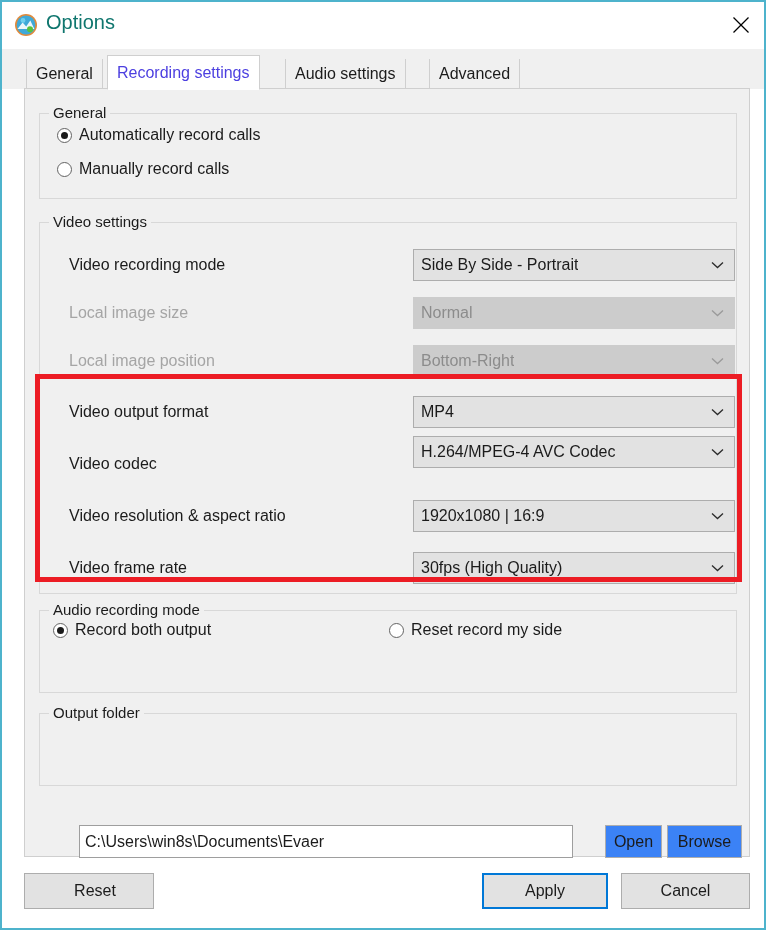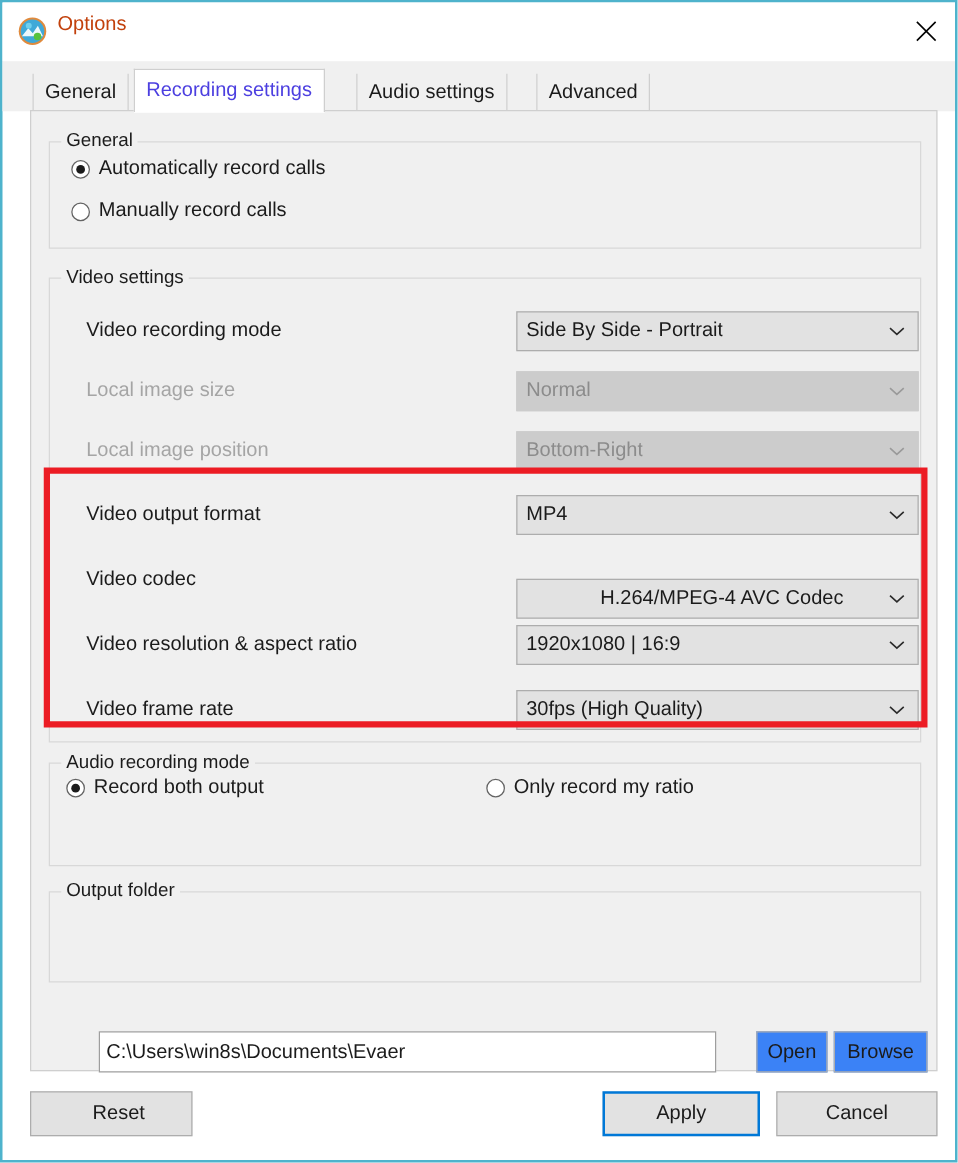--- a/index.html
+++ b/index.html
@@ -33,22 +33,22 @@
     background: #ffffff;
   }
   #app-icon {
     position: absolute;
     left: 12px; top: 11px;
     width: 24px; height: 24px;
   }
   #title-text {
     position: absolute;
     left: 44px; top: 9px;
-    font-size: 16px;
-    color: #c2410c;
+    font-size: 20px;
+    color: #0f766e;
     font-family: "Liberation Sans", sans-serif;
     letter-spacing: 0px;
     white-space: nowrap;
   }
   #close-btn {
     position: absolute;
     right: 0px; top: 0px;
     width: 46px; height: 46px;
     display: flex;
     align-items: center;
@@ -339,21 +339,21 @@
 
     <div class="field-label" style="left:44px; top:314px;">Video output format</div>
     <div class="combo" style="top:307px;">
       <span class="combo-value">MP4</span>
       <svg class="combo-arrow" viewBox="0 0 13 8">
         <polyline points="1,1.5 6.5,6.5 12,1.5" fill="none" stroke="#2b2b2b" stroke-width="1.3"></polyline>
       </svg>
     </div>
 
     <div class="field-label" style="left:44px; top:366px;">Video codec</div>
-    <div class="combo" style="top:374px;justify-content:center;">
+    <div class="combo" style="top:347px;">
       <span class="combo-value">H.264/MPEG-4 AVC Codec</span>
       <svg class="combo-arrow" viewBox="0 0 13 8">
         <polyline points="1,1.5 6.5,6.5 12,1.5" fill="none" stroke="#2b2b2b" stroke-width="1.3"></polyline>
       </svg>
     </div>
 
     <div class="field-label" style="left:44px; top:418px;">Video resolution &amp; aspect ratio</div>
     <div class="combo" style="top:411px;">
       <span class="combo-value">1920x1080 | 16:9</span>
       <svg class="combo-arrow" viewBox="0 0 13 8">
@@ -372,21 +372,21 @@
     <div class="groupbox" style="left:14px; top:521px; width:698px; height:83px;">
       <span class="group-title">Audio recording mode</span>
 
       <div class="radio-row" style="left:13px; top:10px;">
         <span class="radio-mark checked"></span>
         <span class="radio-label">Record both output</span>
       </div>
 
       <div class="radio-row" style="left:349px; top:10px;">
         <span class="radio-mark"></span>
-        <span class="radio-label">Only record my ratio</span>
+        <span class="radio-label">Reset record my side</span>
       </div>
 
     </div>
 
     <div class="groupbox" style="left:14px; top:624px; width:698px; height:73px;">
       <span class="group-title">Output folder</span>
     </div>
 
     <div id="path-input">C:\Users\win8s\Documents\Evaer</div>
 

